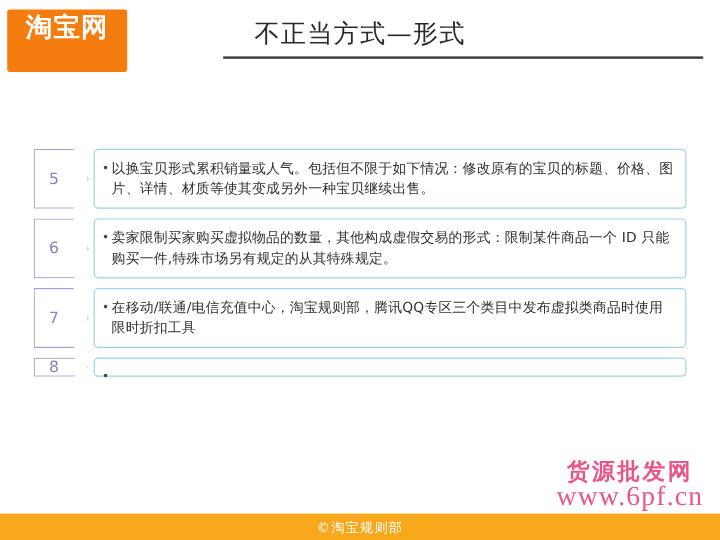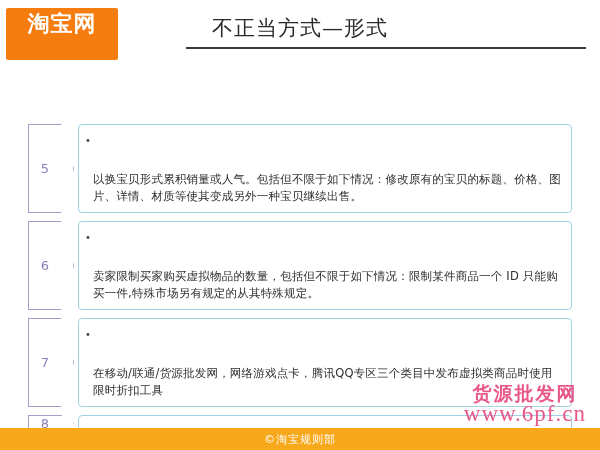--- a/index.html
+++ b/index.html
@@ -34,21 +34,21 @@
     width: 400px;
     height: 2px;
     background: #3b3b3b;
   }
 
   
   .logo {
     position: absolute;
     top: 8px;
     left: 6px;
-    width: 112px;
+    width: 100px;
     height: 52px;
     background: #f57c0f;
     border-radius: 2px;
     box-sizing: border-box;
     padding: 3px 4px 0 4px;
   }
   .logo-cn {
     color: #ffffff;
     font-size: 22px;
     font-weight: bold;
@@ -122,21 +122,20 @@
     top: 11px;
     color: #444;
     font-size: 10px;
     line-height: 10px;
   }
   .bubble-text {
     font-size: 11.5px;
     line-height: 17px;
     color: #2f2f2f;
     letter-spacing: 0.2px;
-    margin-top: 39px;
   }
 
   
   .watermark {
     position: absolute;
     right: 14px;
     bottom: 26px;
     text-align: center;
   }
   .wm-cn {
@@ -195,32 +194,32 @@
     </div>
   </div>
 
   <div class="row">
     <div class="chev-wrap">
       <div class="chev-shape"></div>
       <div class="chev-num">6</div>
     </div>
     <div class="bubble">
       <span class="bullet">•</span>
-      <span class="bubble-text">卖家限制买家购买虚拟物品的数量，包括但不限于如下情况：限制某件商品一个 ID 只能购买一件,特殊市场另有规定的从其特殊规定。</span>
+      <span class="bubble-text">卖家限制买家购买虚拟物品的数量，其他构成虚假交易的形式：限制某件商品一个 ID 只能购买一件,特殊市场另有规定的从其特殊规定。</span>
     </div>
   </div>
 
   <div class="row">
     <div class="chev-wrap">
       <div class="chev-shape"></div>
       <div class="chev-num">7</div>
     </div>
     <div class="bubble">
       <span class="bullet">•</span>
-      <span class="bubble-text">在移动/联通/货源批发网，网络游戏点卡，腾讯QQ专区三个类目中发布虚拟类商品时使用限时折扣工具</span>
+      <span class="bubble-text">在移动/联通/电信充值中心，淘宝规则部，腾讯QQ专区三个类目中发布虚拟类商品时使用限时折扣工具</span>
     </div>
   </div>
 
   <div class="row">
     <div class="chev-wrap">
       <div class="chev-shape"></div>
       <div class="chev-num">8</div>
     </div>
     <div class="bubble">
       <span class="bullet">•</span>

